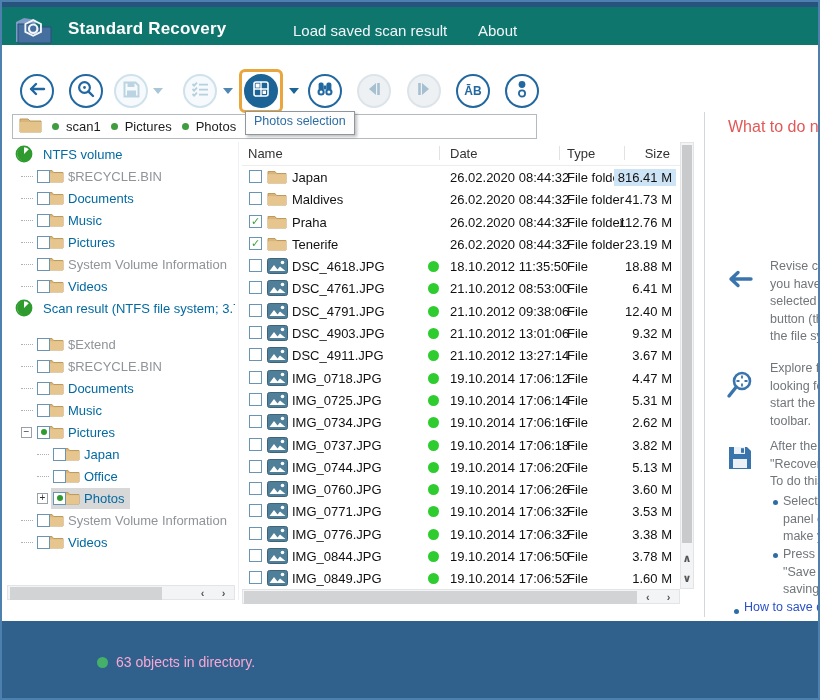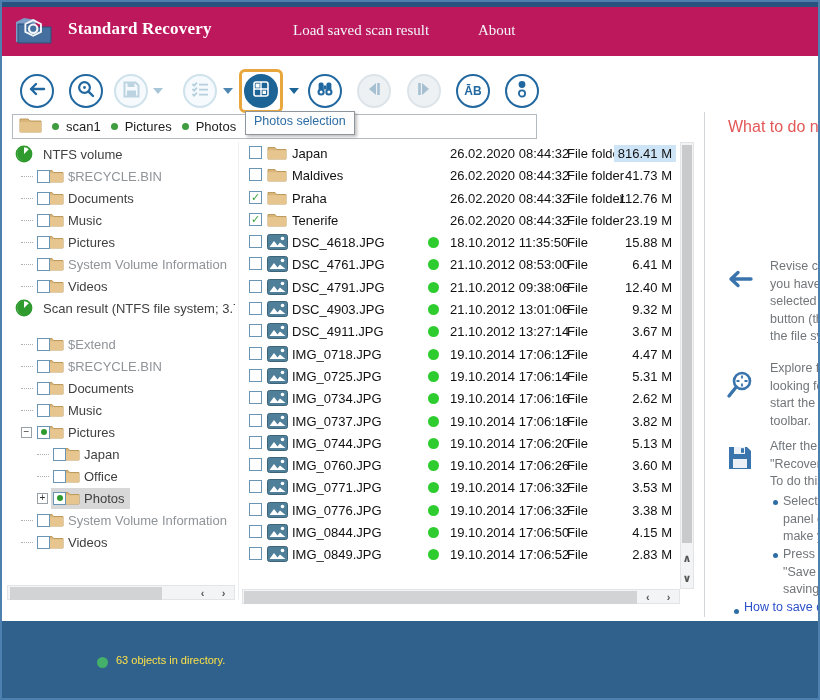--- a/index.html
+++ b/index.html
@@ -1,20 +1,20 @@
 <!DOCTYPE html>
 <html><head>
 <meta charset="utf-8">
 <style>
   html,body{margin:0;padding:0;background:#d7dde2;}
   body{width:820px;height:700px;overflow:hidden;font-family:"Liberation Sans","DejaVu Sans",sans-serif;}
   .window{position:relative;width:816px;height:696px;border:2px solid #4d80ae;background:#fff;overflow:hidden;}
 
   
-  .titlebar{position:absolute;left:0;top:0;right:0;height:54px;background:#be185d;border-top:5px solid #27537e;box-sizing:border-box;font-family:Liberation Serif, serif;}
+  .titlebar{position:absolute;left:0;top:0;right:0;height:43px;background:#0f766e;border-top:5px solid #27537e;box-sizing:border-box;}
   .logo{position:absolute;left:12px;top:9px;}
   .app-title{position:absolute;left:66px;top:12px;color:#fff;font-size:17px;font-weight:bold;letter-spacing:.2px;}
   .menu-item{position:absolute;top:15px;color:#f2f6fa;font-size:15px;cursor:default;}
   .menu-load{left:291px;} .menu-about{left:476px;}
 
   
   .tbtn{position:absolute;top:72px;width:34px;height:34px;border-radius:50%;box-sizing:border-box;
         display:flex;align-items:center;justify-content:center;background:#fff;border:2px solid #2268a0;}
   .tbtn.dis{border-color:#cfe2ec;background:#f6fafc;}
   .tbtn.dis2{border-color:#dde4e9;background:#edf1f4;}
@@ -32,21 +32,21 @@
   .crumb{display:flex;align-items:center;margin-left:10px;font-size:13px;color:#1d1d1d;}
   .crumb .dot{width:7px;height:7px;border-radius:50%;background:#3f9c3f;margin-right:7px;}
   .quickfind{position:absolute;left:540px;top:112px;width:151px;height:25px;border:1px solid #b3bac0;background:#fff;box-sizing:border-box;display:flex;}
   .quickfind input{flex:1;border:0;outline:0;padding:0 6px;font-family:"Liberation Sans",sans-serif;font-size:13px;font-style:italic;color:#4a5a68;background:transparent;}
   .quickfind input::placeholder{color:#8b9baa;font-style:italic;}
   .qf-btn{width:26px;border-left:1px solid #d7dce0;display:flex;align-items:center;justify-content:center;}
 
   
   .tree{position:absolute;left:5px;top:141px;width:228px;height:441px;overflow:hidden;}
   .trow{display:flex;align-items:center;height:22px;white-space:nowrap;}
-  .trow .lbl{font-size:13px;color:#404040;padding:1px 4px;}
+  .trow .lbl{font-size:13px;color:#0369a1;padding:1px 4px;}
   .trow.muted .lbl{color:#8f9499;}
   .trow.selrow .selwrap{background:#d8d8d8;}
   .selwrap{display:flex;align-items:center;padding:1px 2px;}
   .conn{width:12px;height:1px;border-bottom:1px dotted #b0b0b0;margin-right:2px;flex:0 0 auto;}
   .expbox{width:11px;height:11px;border:1px solid #98a0a8;background:#fff;box-sizing:border-box;font-size:10px;line-height:8px;text-align:center;color:#333;margin-right:3px;flex:0 0 auto;}
   .cfold{position:relative;width:27px;height:19px;flex:0 0 auto;}
   .cfold svg{position:absolute;right:0;top:1px;}
   .cbx{position:absolute;left:0;top:3px;width:13px;height:13px;border:1px solid #6a94b4;background:#fff;box-sizing:border-box;display:flex;align-items:center;justify-content:center;}
   .cbx .gdot{width:6px;height:6px;border-radius:50%;background:#2f9b2f;}
   .cbx .chk{color:#3aa33a;font-size:11px;font-weight:bold;line-height:10px;}
@@ -82,21 +82,21 @@
   .hsec-text{position:absolute;left:65px;}
   .hsec-icon{position:absolute;left:18px;width:34px;text-align:center;}
   .hbullets{position:absolute;left:78px;}
   .hbullet-dot{position:absolute;left:68px;width:5px;height:5px;border-radius:50%;background:#2e6da4;}
   .hlink-dot{position:absolute;left:29px;top:497px;width:5px;height:5px;border-radius:50%;background:#2e6da4;}
   .hlink{position:absolute;left:39px;top:488px;font-size:12.5px;color:#2b50c8;white-space:nowrap;}
 
   
   .statusbar{position:absolute;left:0;right:0;top:619px;height:77px;background:#30618c;}
   .st-dot{position:absolute;left:95px;top:36px;width:11px;height:11px;border-radius:50%;background:#44b06a;}
-  .st-text{position:absolute;left:114px;top:33px;color:#fde047;font-size:11px;}
+  .st-text{position:absolute;left:114px;top:33px;color:#f9a8d4;font-size:14px;}
 
   .vsep{position:absolute;left:236px;top:140px;width:1px;height:458px;background:#eef0f2;}
 </style>
 </head>
 <body>
 
 <div class="window">
 
   <div class="titlebar">
     <span class="logo">
@@ -466,20 +466,29 @@
     </div>
   <div class="tree-hscroll">
     <div class="hthumb" style="width:152px;margin:1px 0 1px 2px"></div>
     <div style="flex:1"></div>
     <div class="sb-btn">‹</div>
     <div class="sb-btn">›</div>
   </div>
   <div class="vsep"></div>
 
   <div class="flist">
+    <div class="fhead">
+      <span class="h" style="left:6px">Name</span>
+      <span class="h" style="left:208px">Date</span>
+      <span class="h" style="left:325px">Type</span>
+      <span class="h" style="right:10px">Size</span>
+      <span class="sep" style="left:197px"></span>
+        <span class="sep" style="left:317px"></span>
+        <span class="sep" style="left:382px"></span>
+    </div>
     <div id="rows">
         <div class="frow">
           <span class="cbx"></span>
           <span class="ficon"><svg width="20" height="15" viewBox="0 0 20 15">
               <path d="M1 2.5 h7 l1.6 2 h9.4 v9.5 h-18 z" fill="#d9b579" stroke="#bd9a5d" stroke-width="1"></path>
               <path d="M1 5.2 h18 v8.8 h-18 z" fill="#e6c68e"></path>
             </svg></span>
           <span class="fname">Japan</span>
           <span class="fdate">26.02.2020 08:44:32</span>
           <span class="ftype">File folder</span>
@@ -526,21 +535,21 @@
           <span class="cbx"></span>
           <span class="ficon"><svg width="21" height="16" viewBox="0 0 21 16">
               <rect x="0.5" y="0.5" width="20" height="15" rx="2" fill="#4f7f99" stroke="#3c657a"></rect>
               <path d="M2.5 13 l4.5-6 l3.5 4.5 l2.5-3 l5.5 4.5 z" fill="#fff"></path>
               <circle cx="15.5" cy="4.5" r="1.8" fill="#fff"></circle>
             </svg></span>
           <span class="fname">DSC_4618.JPG</span>
           <span class="fdot"></span>
           <span class="fdate">18.10.2012 11:35:50</span>
           <span class="ftype">File</span>
-          <span class="fsize">15.88 M</span>
+          <span class="fsize">18.88 M</span>
         </div>
         <div class="frow">
           <span class="cbx"></span>
           <span class="ficon"><svg width="21" height="16" viewBox="0 0 21 16">
               <rect x="0.5" y="0.5" width="20" height="15" rx="2" fill="#4f7f99" stroke="#3c657a"></rect>
               <path d="M2.5 13 l4.5-6 l3.5 4.5 l2.5-3 l5.5 4.5 z" fill="#fff"></path>
               <circle cx="15.5" cy="4.5" r="1.8" fill="#fff"></circle>
             </svg></span>
           <span class="fname">DSC_4761.JPG</span>
           <span class="fdot"></span>
@@ -695,34 +704,34 @@
           <span class="cbx"></span>
           <span class="ficon"><svg width="21" height="16" viewBox="0 0 21 16">
               <rect x="0.5" y="0.5" width="20" height="15" rx="2" fill="#4f7f99" stroke="#3c657a"></rect>
               <path d="M2.5 13 l4.5-6 l3.5 4.5 l2.5-3 l5.5 4.5 z" fill="#fff"></path>
               <circle cx="15.5" cy="4.5" r="1.8" fill="#fff"></circle>
             </svg></span>
           <span class="fname">IMG_0844.JPG</span>
           <span class="fdot"></span>
           <span class="fdate">19.10.2014 17:06:50</span>
           <span class="ftype">File</span>
-          <span class="fsize">4.15 M</span>
+          <span class="fsize">3.78 M</span>
         </div>
         <div class="frow">
           <span class="cbx"></span>
           <span class="ficon"><svg width="21" height="16" viewBox="0 0 21 16">
               <rect x="0.5" y="0.5" width="20" height="15" rx="2" fill="#4f7f99" stroke="#3c657a"></rect>
               <path d="M2.5 13 l4.5-6 l3.5 4.5 l2.5-3 l5.5 4.5 z" fill="#fff"></path>
               <circle cx="15.5" cy="4.5" r="1.8" fill="#fff"></circle>
             </svg></span>
           <span class="fname">IMG_0849.JPG</span>
           <span class="fdot"></span>
           <span class="fdate">19.10.2014 17:06:52</span>
           <span class="ftype">File</span>
-          <span class="fsize">2.83 M</span>
+          <span class="fsize">1.60 M</span>
         </div>
       </div>
   </div>
   <div class="vscroll">
     <div class="vthumb"></div>
     <div class="vs-btns">
       <div class="sb-btn">∧</div>
       <div class="sb-btn">∨</div>
     </div>
   </div>

